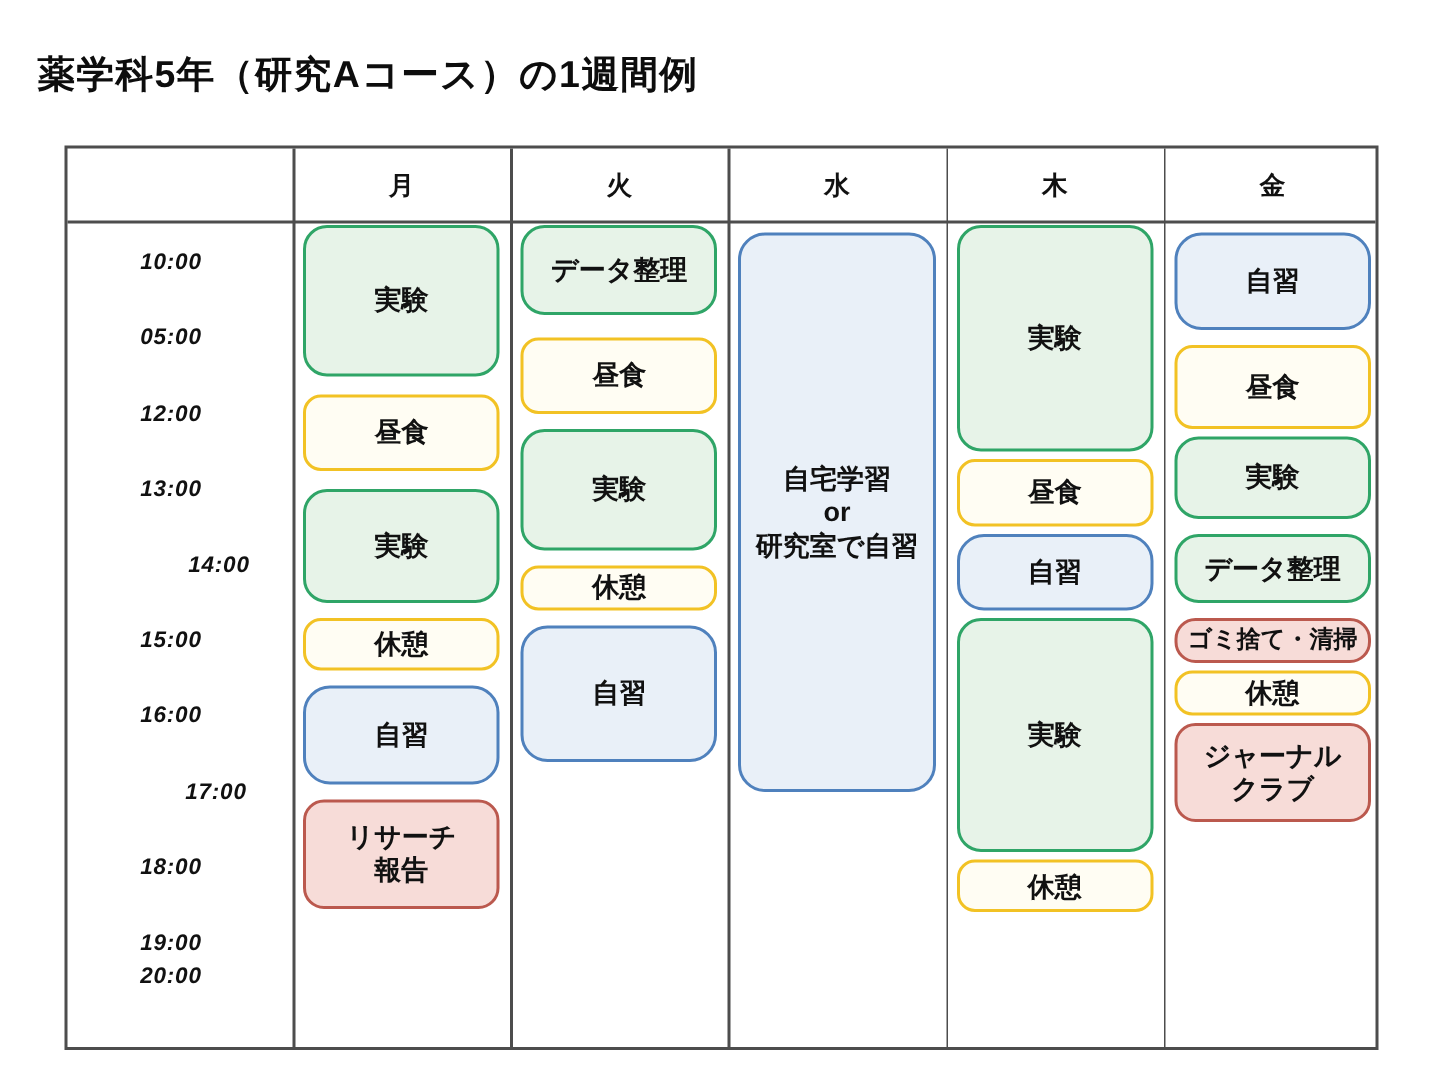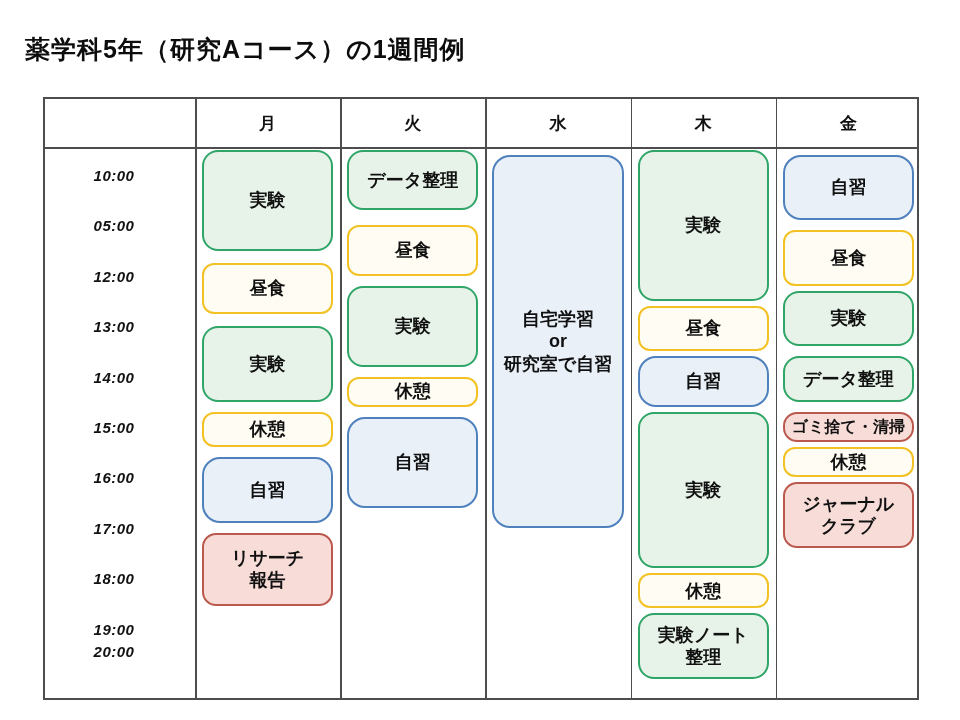--- a/index.html
+++ b/index.html
@@ -34,24 +34,24 @@
       <div class="col-divider" style="left: 440.4px;"></div>
       <div class="day-header" style="left: 440.4px; width: 145.2px;">水</div>
       <div class="col-divider" style="left: 585.6px;"></div>
       <div class="day-header" style="left: 585.6px; width: 145.2px;">木</div>
       <div class="col-divider" style="left: 730.8px;"></div>
       <div class="day-header" style="left: 730.8px; width: 145.2px;">金</div>
       <div class="time-label" style="top: 76px;">10:00</div>
       <div class="time-label" style="top: 126.4px;">05:00</div>
       <div class="time-label" style="top: 176.8px;">12:00</div>
       <div class="time-label" style="top: 227.2px;">13:00</div>
-      <div class="time-label" style="top: 277.6px;">14:00</div>
+      <div class="time-label" style="top: 277.6px; margin-left: 32px;">14:00</div>
       <div class="time-label" style="top: 328px;">15:00</div>
       <div class="time-label" style="top: 378.4px;">16:00</div>
-      <div class="time-label" style="top: 428.8px;">17:00</div>
+      <div class="time-label" style="top: 428.8px; padding-left: 30px;">17:00</div>
       <div class="time-label" style="top: 479.2px;">18:00</div>
       <div class="time-label" style="top: 529.6px;">19:00</div>
       <div class="time-label" style="top: 552px; font-style: italic;">20:00</div>
       <div class="event" style="left: 157px; width: 131.2px; top: 50.8px; height: 100.8px; background: rgb(231, 243, 232); border-color: rgb(47, 165, 103); border-radius: 16px; font-size: 18px;">実験</div>
       <div class="event" style="left: 157px; width: 131.2px; top: 164.2px; height: 50.4px; background: rgb(255, 253, 243); border-color: rgb(242, 194, 36); border-radius: 12px; font-size: 18px;">昼食</div>
       <div class="event" style="left: 157px; width: 131.2px; top: 227.2px; height: 75.6px; background: rgb(231, 243, 232); border-color: rgb(47, 165, 103); border-radius: 16px; font-size: 18px;">実験</div>
       <div class="event" style="left: 157px; width: 131.2px; top: 312.88px; height: 35.28px; background: rgb(255, 253, 243); border-color: rgb(242, 194, 36); border-radius: 12px; font-size: 18px;">休憩</div>
       <div class="event" style="left: 157px; width: 131.2px; top: 358.24px; height: 65.52px; background: rgb(233, 240, 248); border-color: rgb(79, 129, 189); border-radius: 18px; font-size: 18px;">自習</div>
       <div class="event" style="left: 157px; width: 131.2px; top: 433.84px; height: 73px; background: rgb(247, 220, 216); border-color: rgb(187, 89, 78); border-radius: 14px; font-size: 18px;">リサーチ
 報告</div>
@@ -61,22 +61,20 @@
       <div class="event" style="left: 302.2px; width: 131.2px; top: 277.6px; height: 30.24px; background: rgb(255, 253, 243); border-color: rgb(242, 194, 36); border-radius: 12px; font-size: 18px;">休憩</div>
       <div class="event" style="left: 302.2px; width: 131.2px; top: 317.92px; height: 90.72px; background: rgb(233, 240, 248); border-color: rgb(79, 129, 189); border-radius: 18px; font-size: 18px;">自習</div>
       <div class="event" style="left: 447.4px; width: 131.2px; top: 55.84px; height: 372.96px; background: rgb(233, 240, 248); border-color: rgb(79, 129, 189); border-radius: 18px; font-size: 18px;">自宅学習
 or
 研究室で自習</div>
       <div class="event" style="left: 592.6px; width: 131.2px; top: 50.8px; height: 151.2px; background: rgb(231, 243, 232); border-color: rgb(47, 165, 103); border-radius: 16px; font-size: 18px;">実験</div>
       <div class="event" style="left: 592.6px; width: 131.2px; top: 207.04px; height: 45.36px; background: rgb(255, 253, 243); border-color: rgb(242, 194, 36); border-radius: 12px; font-size: 18px;">昼食</div>
       <div class="event" style="left: 592.6px; width: 131.2px; top: 257.44px; height: 50.4px; background: rgb(233, 240, 248); border-color: rgb(79, 129, 189); border-radius: 18px; font-size: 18px;">自習</div>
       <div class="event" style="left: 592.6px; width: 131.2px; top: 312.88px; height: 156.24px; background: rgb(231, 243, 232); border-color: rgb(47, 165, 103); border-radius: 16px; font-size: 18px;">実験</div>
       <div class="event" style="left: 592.6px; width: 131.2px; top: 474.16px; height: 35.28px; background: rgb(255, 253, 243); border-color: rgb(242, 194, 36); border-radius: 12px; font-size: 18px;">休憩</div>
-      <div class="event" style="left: 592.6px; width: 131.2px; top: 514.48px; height: 65.52px; background: rgb(231, 243, 232); border-color: rgb(47, 165, 103); border-radius: 16px; font-size: 18px;">実験ノート
-整理</div>
       <div class="event" style="left: 737.8px; width: 131.2px; top: 55.84px; height: 65.52px; background: rgb(233, 240, 248); border-color: rgb(79, 129, 189); border-radius: 18px; font-size: 18px;">自習</div>
       <div class="event" style="left: 737.8px; width: 131.2px; top: 131.44px; height: 55.44px; background: rgb(255, 253, 243); border-color: rgb(242, 194, 36); border-radius: 12px; font-size: 18px;">昼食</div>
       <div class="event" style="left: 737.8px; width: 131.2px; top: 191.92px; height: 55.44px; background: rgb(231, 243, 232); border-color: rgb(47, 165, 103); border-radius: 16px; font-size: 18px;">実験</div>
       <div class="event" style="left: 737.8px; width: 131.2px; top: 257.44px; height: 45.36px; background: rgb(231, 243, 232); border-color: rgb(47, 165, 103); border-radius: 16px; font-size: 18px;">データ整理</div>
       <div class="event" style="left: 737.8px; width: 131.2px; top: 312.88px; height: 30.24px; background: rgb(247, 220, 216); border-color: rgb(187, 89, 78); border-radius: 14px; font-size: 16px;">ゴミ捨て・清掃</div>
       <div class="event" style="left: 737.8px; width: 131.2px; top: 348.16px; height: 30.24px; background: rgb(255, 253, 243); border-color: rgb(242, 194, 36); border-radius: 12px; font-size: 18px;">休憩</div>
       <div class="event" style="left: 737.8px; width: 131.2px; top: 383.44px; height: 65.52px; background: rgb(247, 220, 216); border-color: rgb(187, 89, 78); border-radius: 14px; font-size: 18px;">ジャーナル
 クラブ</div>
     </div>
 </div>

